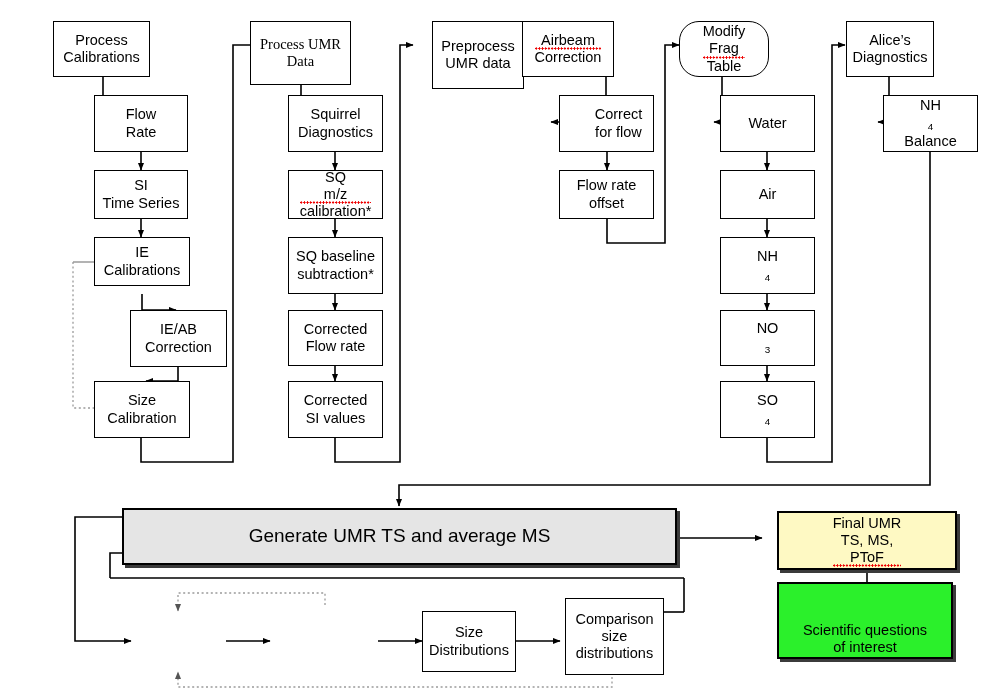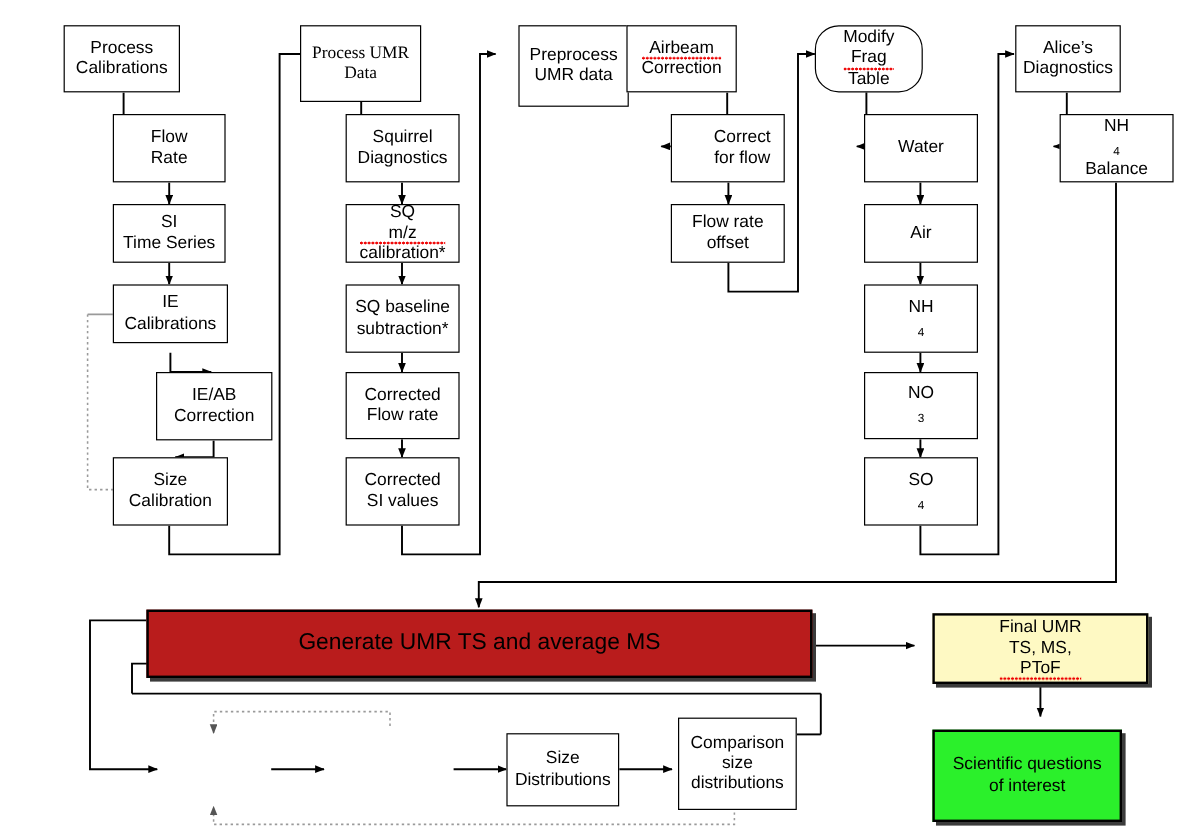--- a/index.html
+++ b/index.html
@@ -3,21 +3,21 @@
 <meta charset="utf-8">
 <style>
   html,body{margin:0;padding:0;background:#ffffff;}
   #stage{position:relative;width:996px;height:699px;background:#fff;
          font-family:"Liberation Sans", sans-serif;overflow:hidden;}
   svg.wires{position:absolute;left:0;top:0;width:996px;height:699px;pointer-events:none;}
   .node{position:absolute;box-sizing:border-box;border:1px solid #000;background:#fff;
         display:flex;align-items:center;justify-content:center;text-align:center;
         color:#000;font-size:14.5px;line-height:1.18;padding:1px 3px;}
   .node.shadow{border:2px solid #000;box-shadow:3px 3px 0 #3b3b3b;}
-  .node.yellow{background:#b91c1c;font-size:19px;}
+  .node.yellow{background:#e5e5e5;font-size:19px;}
   .node.orange{background:#fef9c3;}
   .node.green{background:#2bf02b;}
   .node span{display:block;}
   .sq{ text-decoration:none; position:relative; }
   .sq::after{content:"";position:absolute;left:0;right:0;bottom:-1px;height:3px;
      background-image:radial-gradient(circle at 1.2px 1.6px,#e00 1.1px,transparent 1.3px);
      background-size:3.2px 3.2px;background-repeat:repeat-x;}
   sub{font-size:0.68em;vertical-align:-0.28em;}
 </style>
 </head>
@@ -270,21 +270,21 @@
   <div class="node shadow orange" style="left:777px;top:511px;width:180px;height:59px;">
     <div>
       <span>Final UMR</span>
       <span>
           <span>TS, MS, </span>
           <span class="sq">PToF</span>
         </span>
     </div>
   </div>
 
-  <div class="node shadow green" style="left:777px;top:608px;width:158px;height:77px;">
+  <div class="node shadow green" style="left:777px;top:582px;width:176px;height:77px;align-items:flex-end;">
     <div>
       <span>Scientific questions</span>
       <span>of interest</span>
     </div>
   </div>
 
 
 
   <div class="node" style="left:422px;top:611px;width:94px;height:61px;">
     <div>

